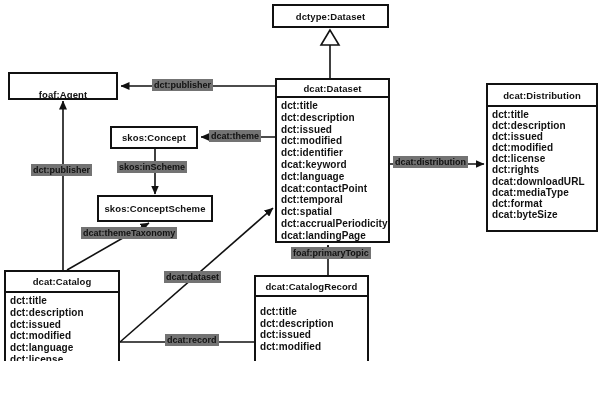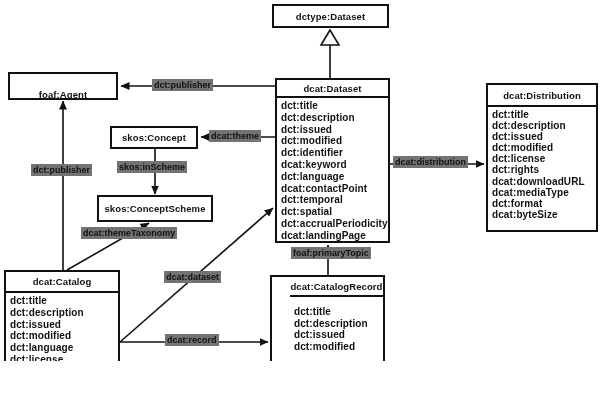--- a/index.html
+++ b/index.html
@@ -123,21 +123,21 @@
         <div class="uml-attr">dct:description</div>
         <div class="uml-attr">dct:issued</div>
         <div class="uml-attr">dct:modified</div>
         <div class="uml-attr">dct:language</div>
         <div class="uml-attr">dct:license</div>
         <div class="uml-attr">dct:rights</div>
         <div class="uml-attr">dct:spatial</div>
       </div>
   </div>
 
-  <div class="uml-box with-attrs lh-record" style="left:270px;top:275px;width:115px;height:88px;padding-left:18px;">
+  <div class="uml-box with-attrs lh-record" style="left:254px;top:275px;width:115px;height:88px;">
     <div class="uml-title" style="height:18px;">dcat:CatalogRecord</div>
     <div class="uml-attrs">
         <div class="uml-attr">dct:title</div>
         <div class="uml-attr">dct:description</div>
         <div class="uml-attr">dct:issued</div>
         <div class="uml-attr">dct:modified</div>
       </div>
   </div>
 
   <div class="edge-label" style="left:152px;top:79px;">dct:publisher</div>

